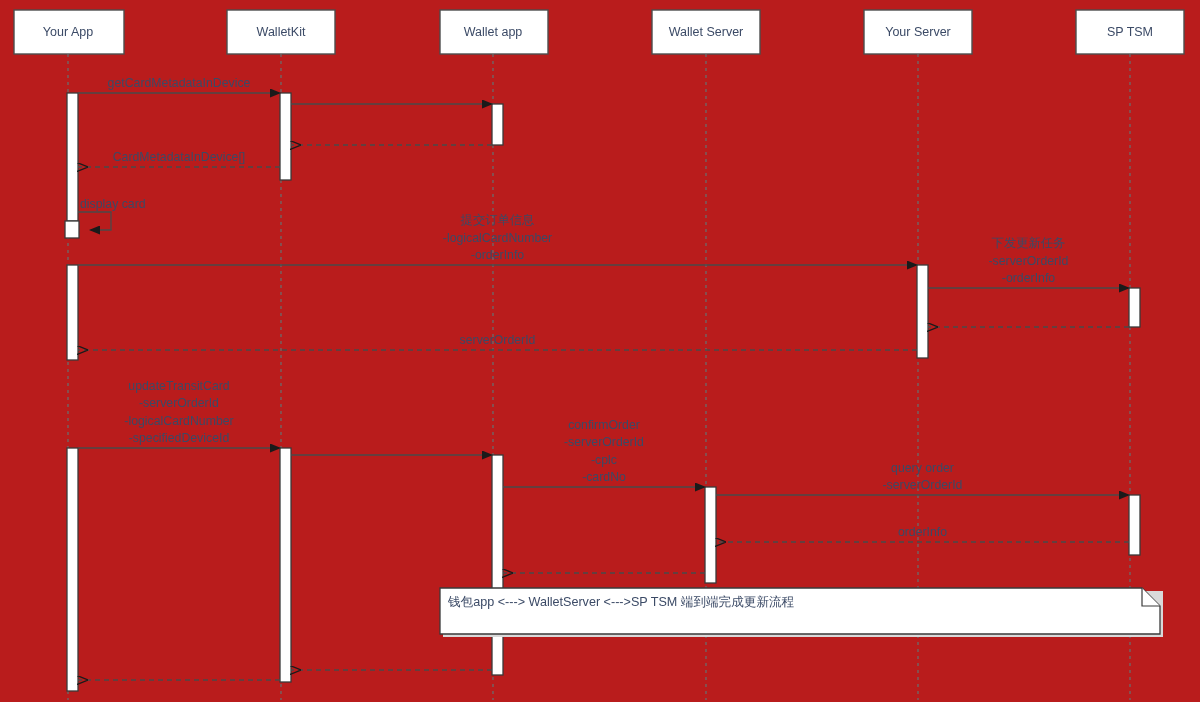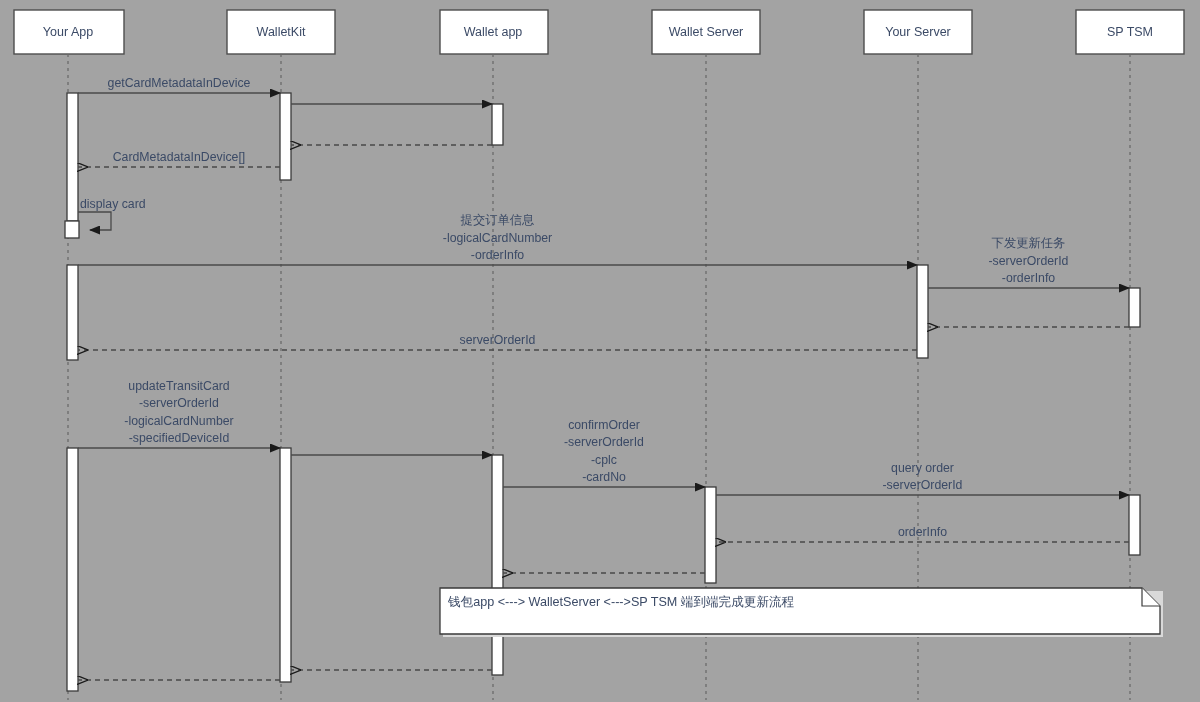--- a/index.html
+++ b/index.html
@@ -1,17 +1,17 @@
 <!DOCTYPE html>
 <html><head>
 <meta charset="utf-8">
 <style>
   html,body{margin:0;padding:0;background:#ffffff;}
   body{width:1200px;height:702px;font-family:"Liberation Sans","DejaVu Sans",sans-serif;}
-  #stage{position:relative;width:1200px;height:702px;overflow:hidden;background:#a3a3a3;}
+  #stage{position:relative;width:1200px;height:702px;overflow:hidden;background:#b91c1c;}
   svg#diagram{position:absolute;left:0;top:0;width:1200px;height:702px;}
   .lifeline-box{fill:#ffffff;stroke:#4d4d4d;stroke-width:1.4;}
   .lifeline-label{font-family:"Liberation Sans","DejaVu Sans",sans-serif;font-size:12.5px;fill:#3b4a66;text-anchor:middle;dominant-baseline:middle;}
   .lifeline-dash{stroke:#6b6b6b;stroke-width:1.3;stroke-dasharray:3 4;fill:none;}
   .activation{fill:#ffffff;stroke:#3a3a3a;stroke-width:1.3;}
   .msg-line{stroke:#4a4a4a;stroke-width:1.3;fill:none;}
   .msg-line.dashed{stroke-dasharray:5 4;}
   .msg-label{font-family:"Liberation Sans","DejaVu Sans",sans-serif;font-size:12.3px;fill:#3b4a66;}
   .msg-label.center{text-anchor:middle;}
   .msg-label.left{text-anchor:start;}

